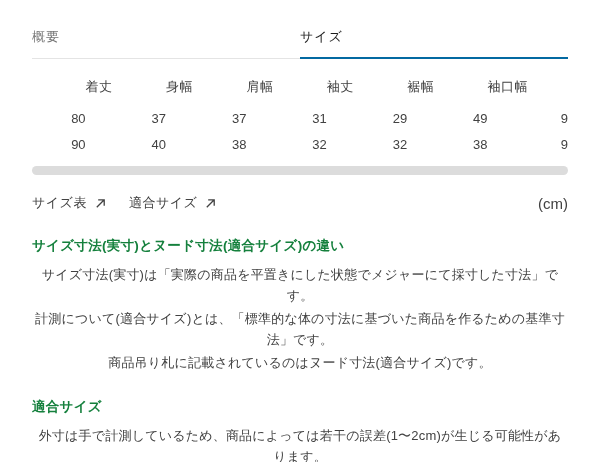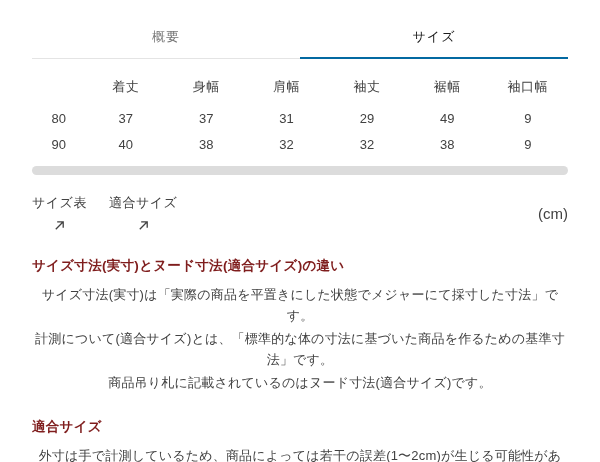--- a/index.html
+++ b/index.html
@@ -9,63 +9,62 @@
     background: #ffffff;
     font-family: "Liberation Sans", "DejaVu Sans", sans-serif;
     color: #414141;
     -webkit-font-smoothing: antialiased;
   }
   .page { padding: 0 32px; }
 
   
   .tabs { display: flex; margin-top: 28px; }
   .tab {
-    flex: 1; text-align: center; font-size: 13px; letter-spacing: 1px;
+    flex: 1; font-size: 13px; letter-spacing: 1px;
     color: #757575; padding-bottom: 12px;
     border-bottom: 1px solid #e4e4e4; cursor: pointer;
   }
   .tab.active {
     color: #1b1b1b;
     border-bottom: 2px solid #0369a1; padding-bottom: 11px;
   }
 
   
   table.size-table {
     width: 100%; border-collapse: collapse; table-layout: fixed;
     font-size: 13px; color: #414141; margin-top: 2px;
   }
   .size-table col.c-size { width: 10%; }
   .size-table col.c-val  { width: 15%; }
   .size-table th {
-    font-weight: normal; text-align: center; letter-spacing: 0.5px;
+    font-weight: normal; text-align: left; letter-spacing: 0.5px;
     padding: 17px 0 11px 0; color: #414141;
   }
-  .size-table td { text-align: center; padding: 4px 0 7px 0; }
+  .size-table td { text-align: right; padding: 4px 0 7px 0; }
 
   
   .hscrollbar {
     height: 9px; background: #dcdcdc; border-radius: 5px; margin-top: 7px;
   }
 
   
   .links-row {
     display: flex; align-items: center; margin-top: 19px; font-size: 13px;
   }
   .size-link {
     display: inline-flex; align-items: center; gap: 7px;
     margin-right: 22px; cursor: pointer; color: #414141;
     letter-spacing: 0.5px;
-    flex-direction: column;
   }
   .size-link svg { display: block; }
   .unit { margin-left: auto; font-size: 15px; color: #414141; }
 
   
   .section-heading {
-    font-size: 13.5px; font-weight: bold; color: #7f1d1d;
+    font-size: 13.5px; font-weight: bold; color: #15803d;
     margin: 25px 0 9px 0; letter-spacing: 0.3px;
   }
   .section p {
     margin: 0 0 2px 0; font-size: 13px; line-height: 21px;
     color: #414141; letter-spacing: 0.2px; text-align: center;
   }
 </style>
 </head>
 <body>
 

